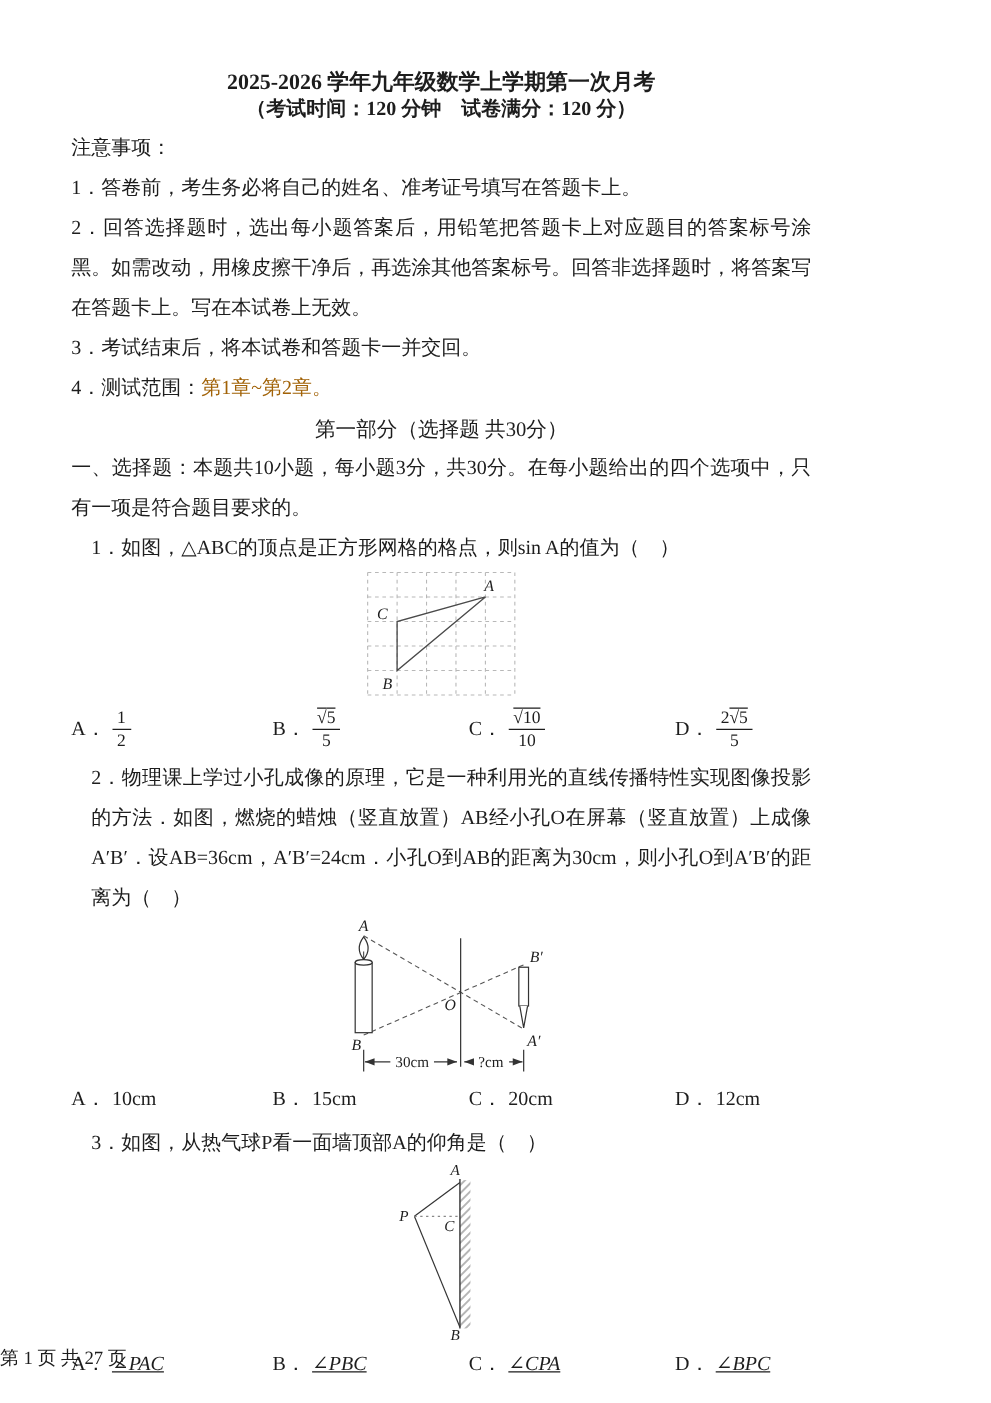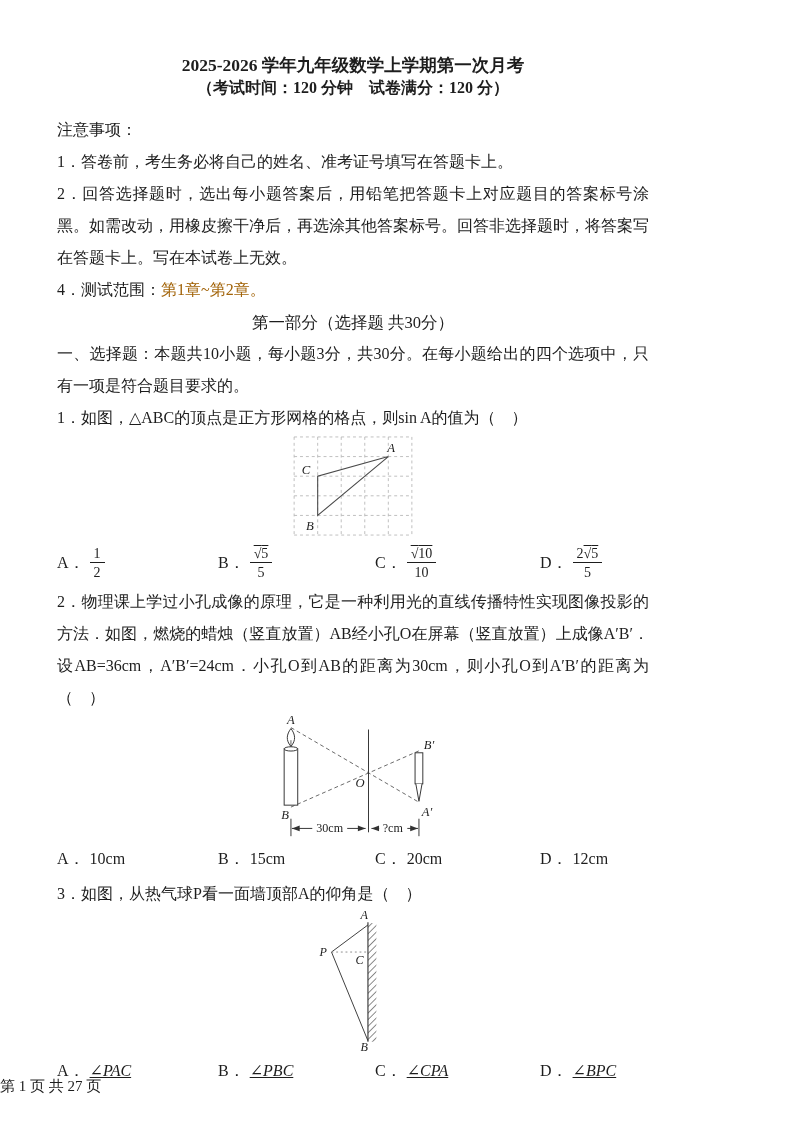--- a/index.html
+++ b/index.html
@@ -8,31 +8,31 @@
     width: 793px; height: 1122px;
     background: #ffffff;
     color: #1d1d1d;
     font-family: "Liberation Serif", "DejaVu Serif", serif;
     font-size: 16px;
   }
   .page { position: relative; width: 706px; height: 1122px; padding: 54px 57px 0; overflow: hidden; }
   .title { text-align: center; font-weight: 700; font-size: 17.5px; line-height: 22px; }
   .subtitle { text-align: center; font-weight: 700; font-size: 16px; line-height: 22px; margin-top: 1px; }
   .body-text { line-height: 32px; text-align: justify; }
-  .notices { margin-top: 15px; }
+  .notices { margin-top: 4px; }
   .section-heading { text-align: center; font-weight: 400; font-size: 16.5px; line-height: 30px; margin-top: 2px; }
   .red { color: #a16207; }
   .fig-wrap { text-align: center; line-height: 0; }
   .options { display: grid; grid-template-columns: 161px 157px 165px 1fr; align-items: center; line-height: 30px; }
   .opt { display: flex; align-items: center; white-space: nowrap; }
   .opt-label { margin-right: 5px; }
   .q1-options { min-height: 46px; margin-top: 2px; }
   .q2-options { margin-top: 2px; }
   .q3-options { margin-top: 4px; }
-  .stem { margin-top: 0; }
+  .stem { margin-top: 0; margin-left: 16px; }
   .frac { display: inline-flex; flex-direction: column; text-align: center; font-size: 14px; line-height: 1.25; vertical-align: middle; }
   .fnum { border-bottom: 1px solid #1d1d1d; padding: 0 4px; }
   .fden { padding-top: 1px; }
   .rad:not(:empty) { text-decoration: overline; }
   .rad:not(:empty)::before { content: "\221A"; }
   .math-it { font-style: italic; text-decoration: underline; }
   svg text { font-family: "Liberation Serif", "DejaVu Serif", serif; font-style: italic; font-size: 13px; fill: #1d1d1d; }
   svg text.dim-text { font-style: normal; font-size: 12.5px; }
   .footer { position: absolute; left: 0; right: 0; bottom: 26px; font-size: 15px; }
 </style>
@@ -41,20 +41,21 @@
 
 <div class="page">
 
   <div class="title">2025-2026 学年九年级数学上学期第一次月考</div>
   <div class="subtitle">（考试时间：120 分钟　试卷满分：120 分）</div>
 
   <div class="notices">
     <div class="body-text">注意事项：</div>
     <div class="body-text">1．答卷前，考生务必将自己的姓名、准考证号填写在答题卡上。</div>
     <div class="body-text">2．回答选择题时，选出每小题答案后，用铅笔把答题卡上对应题目的答案标号涂黑。如需改动，用橡皮擦干净后，再选涂其他答案标号。回答非选择题时，将答案写在答题卡上。写在本试卷上无效。</div>
+    <div class="body-text">3．考试结束后，将本试卷和答题卡一并交回。</div>
     <div class="body-text"><span>4．测试范围：</span><span class="red">第1章~第2章。</span></div>
   </div>
 
   <div class="section-heading">第一部分（选择题 共30分）</div>
   <div class="body-text">一、选择题：本题共10小题，每小题3分，共30分。在每小题给出的四个选项中，只有一项是符合题目要求的。</div>
 
   <div class="body-text stem">1．如图，△ABC的顶点是正方形网格的格点，则sin A的值为（　）</div>
   <div class="fig-wrap">
     <svg width="128" height="104" viewBox="0 0 128 106">
       <g stroke="#b8b8b8" stroke-width="0.9" stroke-dasharray="3,3">

